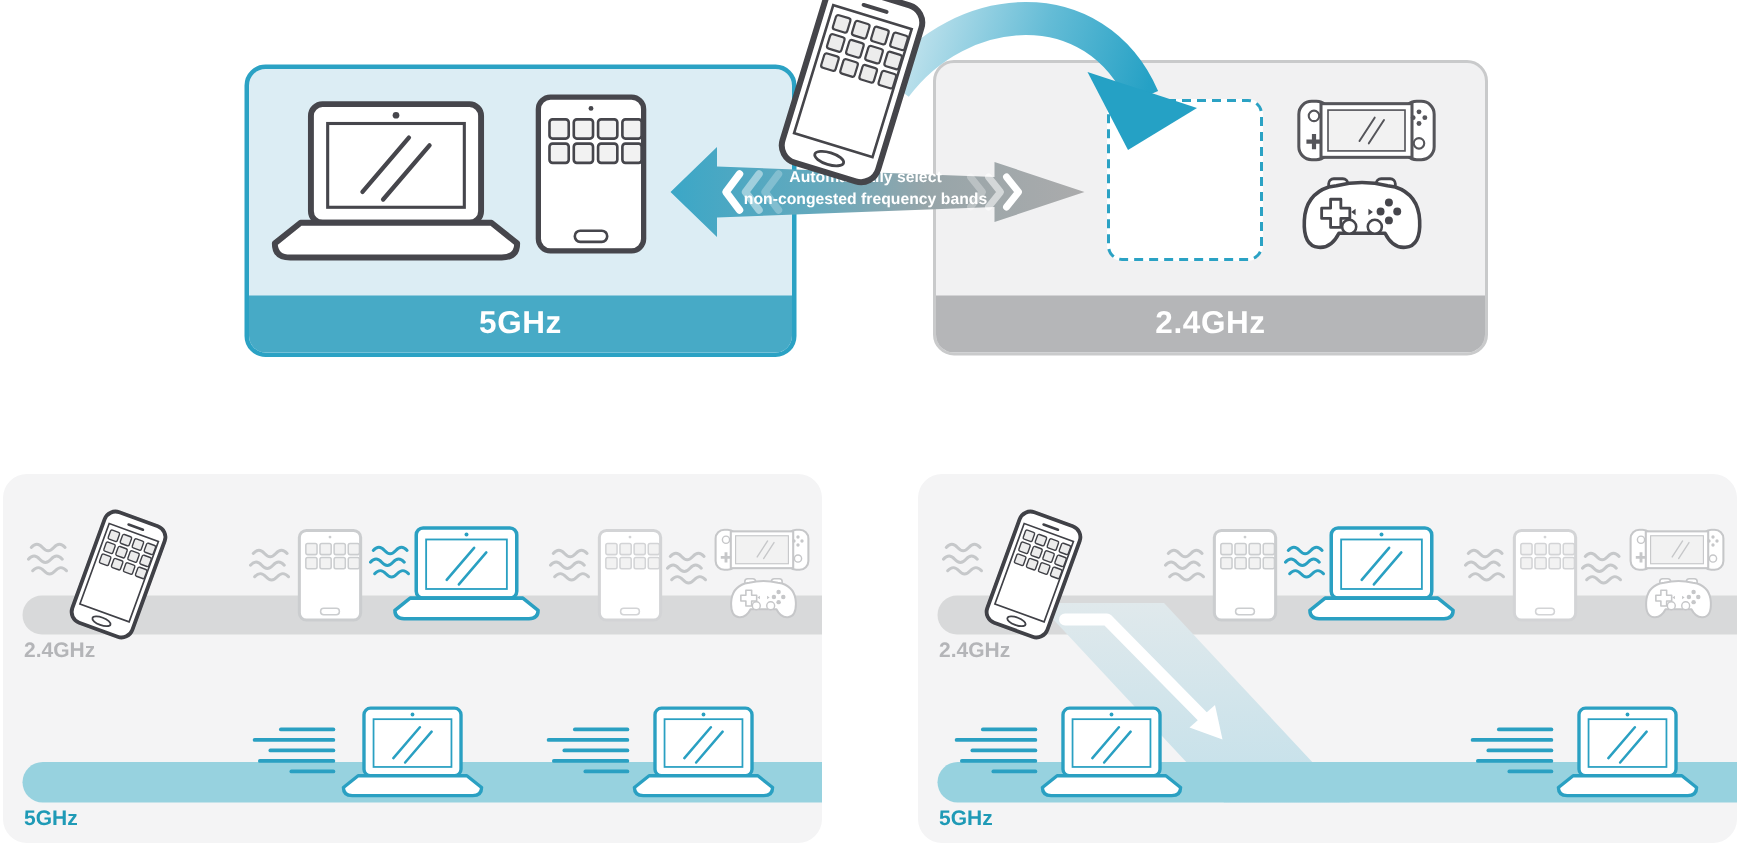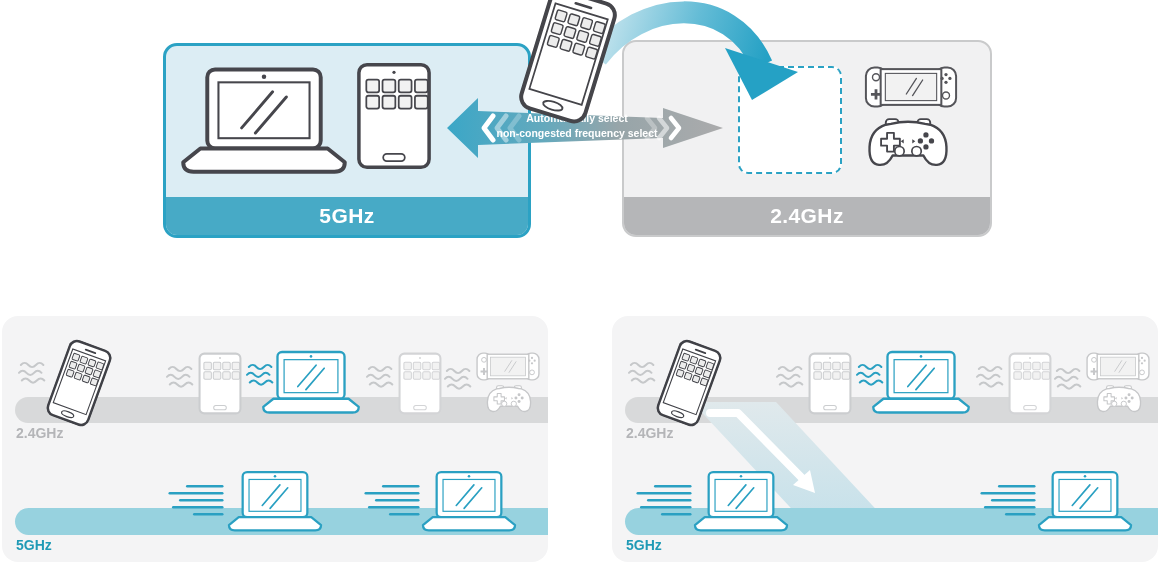--- a/index.html
+++ b/index.html
@@ -171,21 +171,21 @@
       <path d="M79 21 L70 33 L79 45" opacity="0.25"></path>
     </g>
     <g fill="none" stroke="#ffffff" stroke-width="4.6" stroke-linecap="round" stroke-linejoin="round">
       <path d="M207 23 L215 33 L207 43" opacity="0.3"></path>
       <path d="M219 23 L227 33 L219 43" opacity="0.55"></path>
       <path d="M231 23 L239 33 L231 43" opacity="1"></path>
     </g>
   </svg>
   <div class="arrow-text">
     <div>Automatically select</div>
-    <div>non-congested frequency select</div>
+    <div>non-congested frequency bands</div>
   </div>
 
   <svg class="icn z4" style="left:555px;top:0;width:260px;height:130px" viewBox="0 0 260 130">
     <defs>
       <linearGradient id="curveGrad" gradientUnits="userSpaceOnUse" x1="45" y1="20" x2="207" y2="70">
         <stop offset="0" stop-color="#c9e6ef"></stop>
         <stop offset="0.55" stop-color="#64bcd6"></stop>
         <stop offset="1" stop-color="#25a1c5"></stop>
       </linearGradient>
     </defs>

